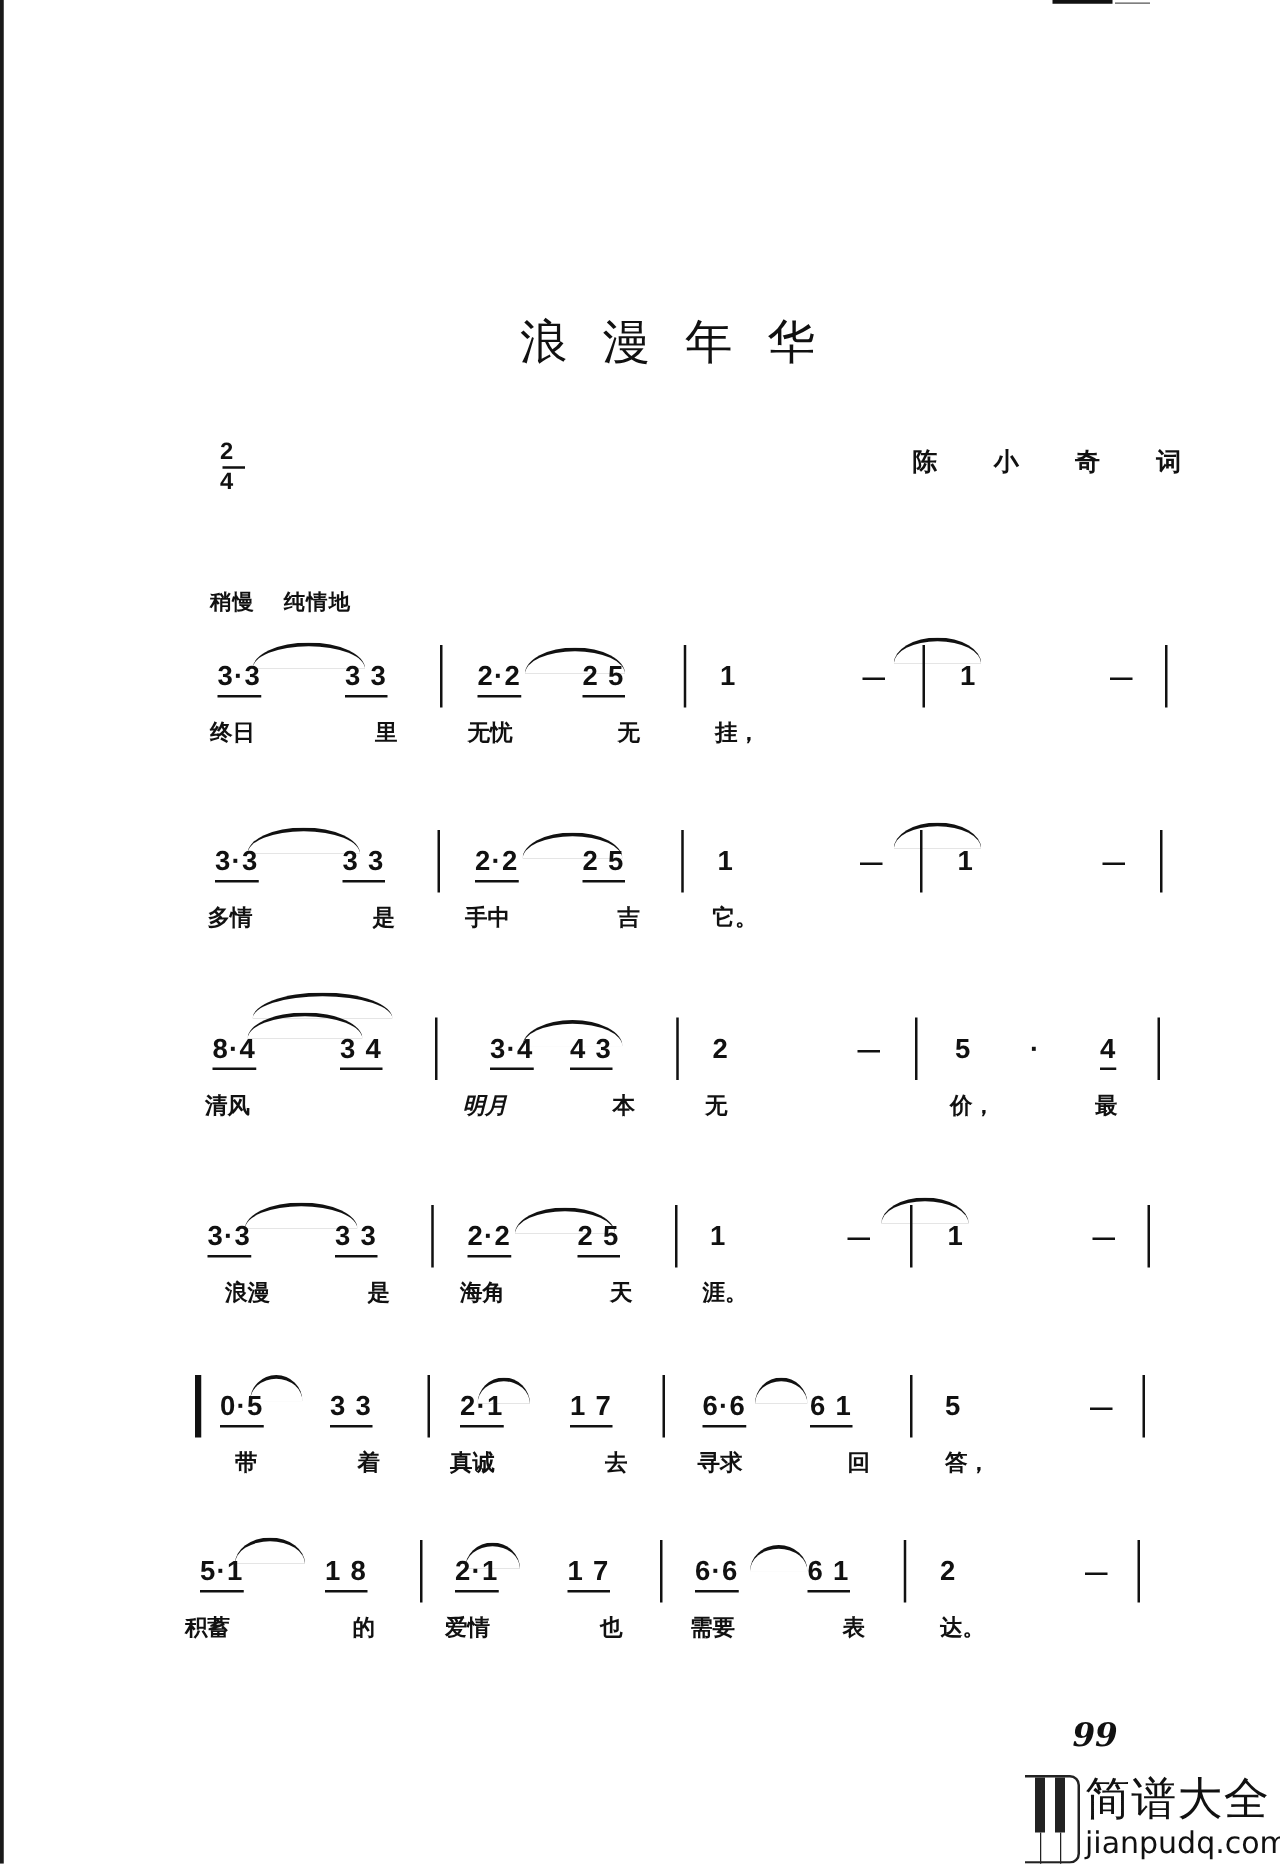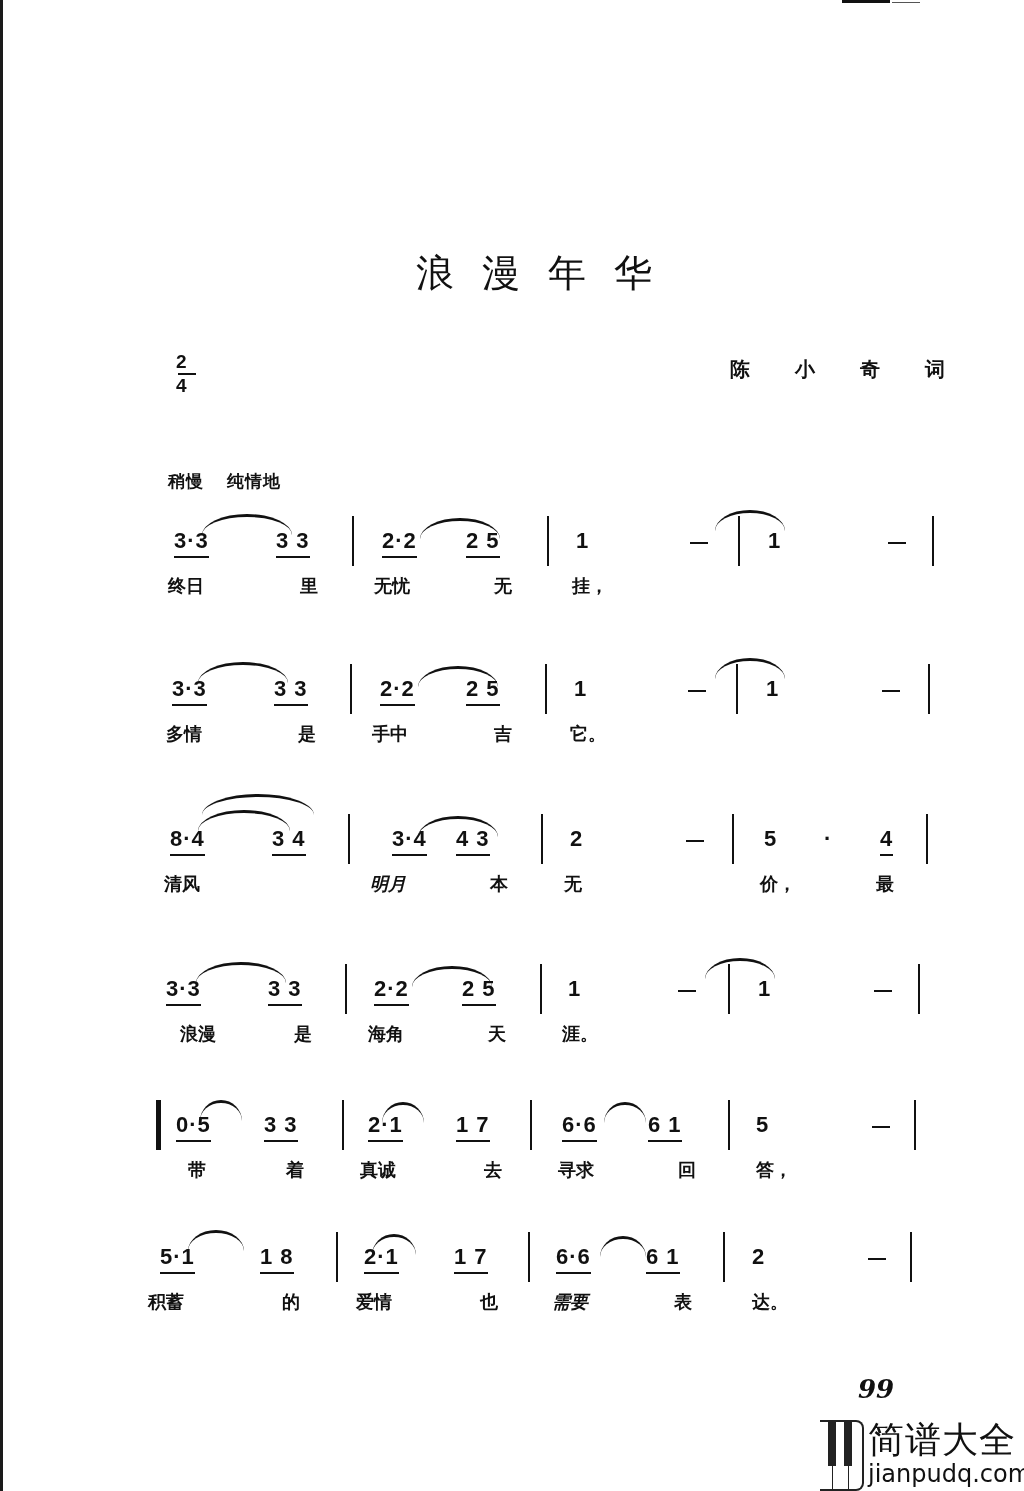--- a/index.html
+++ b/index.html
@@ -236,21 +236,21 @@
     <div class="bar" style="left:563px;"></div>
     <span class="note" style="left:592px;">2</span>
     <div class="dash" style="left:708px;"></div>
     <div class="bar" style="left:750px;"></div>
   </div>
   <div class="lyrics">
     <span class="lyric" style="left:-12px;">积蓄</span>
     <span class="lyric" style="left:122px;">的</span>
     <span class="lyric" style="left:196px;">爱情</span>
     <span class="lyric" style="left:320px;">也</span>
-    <span class="lyric" style="left:392px;font-style:italic;">需要</span>
+    <span class="lyric" style="left:392px;">需要</span>
     <span class="lyric" style="left:514px;">表</span>
     <span class="lyric" style="left:592px;">达。</span>
   </div>
 </div>
 
 <div class="pageno">99</div>
 
 <div class="logo">
   <div class="keys">
     <div class="bk" style="left:8px;"></div>

